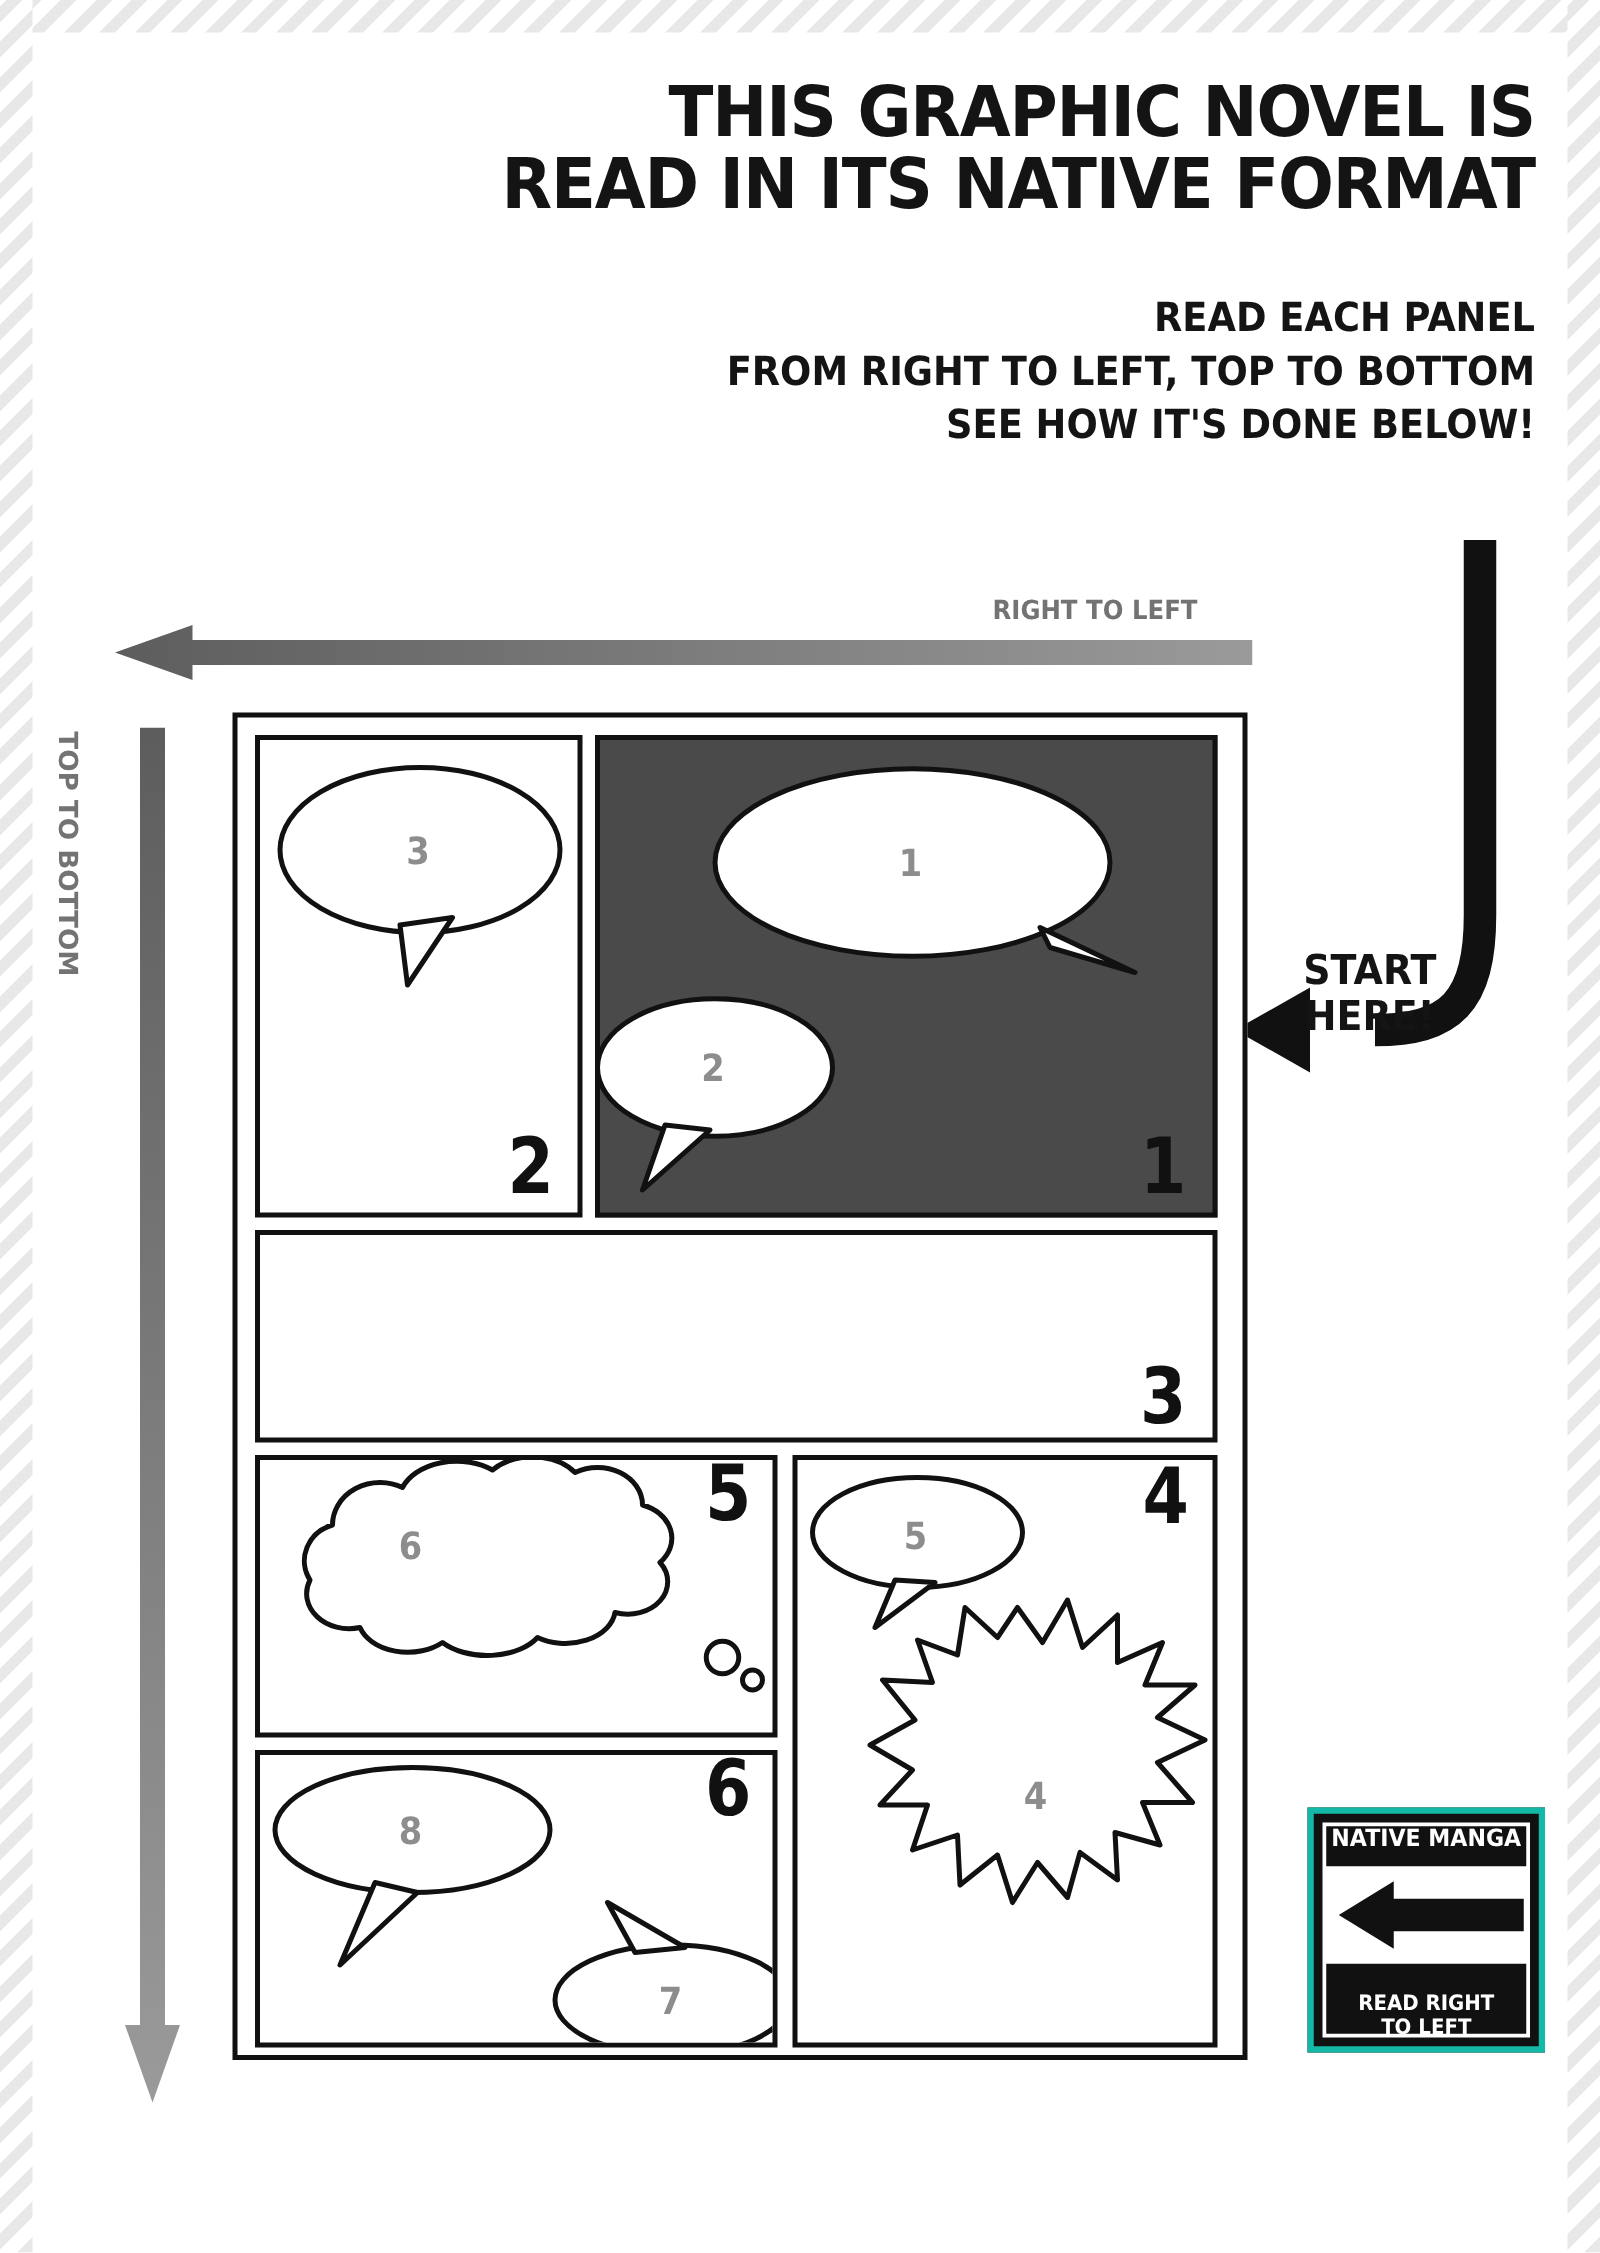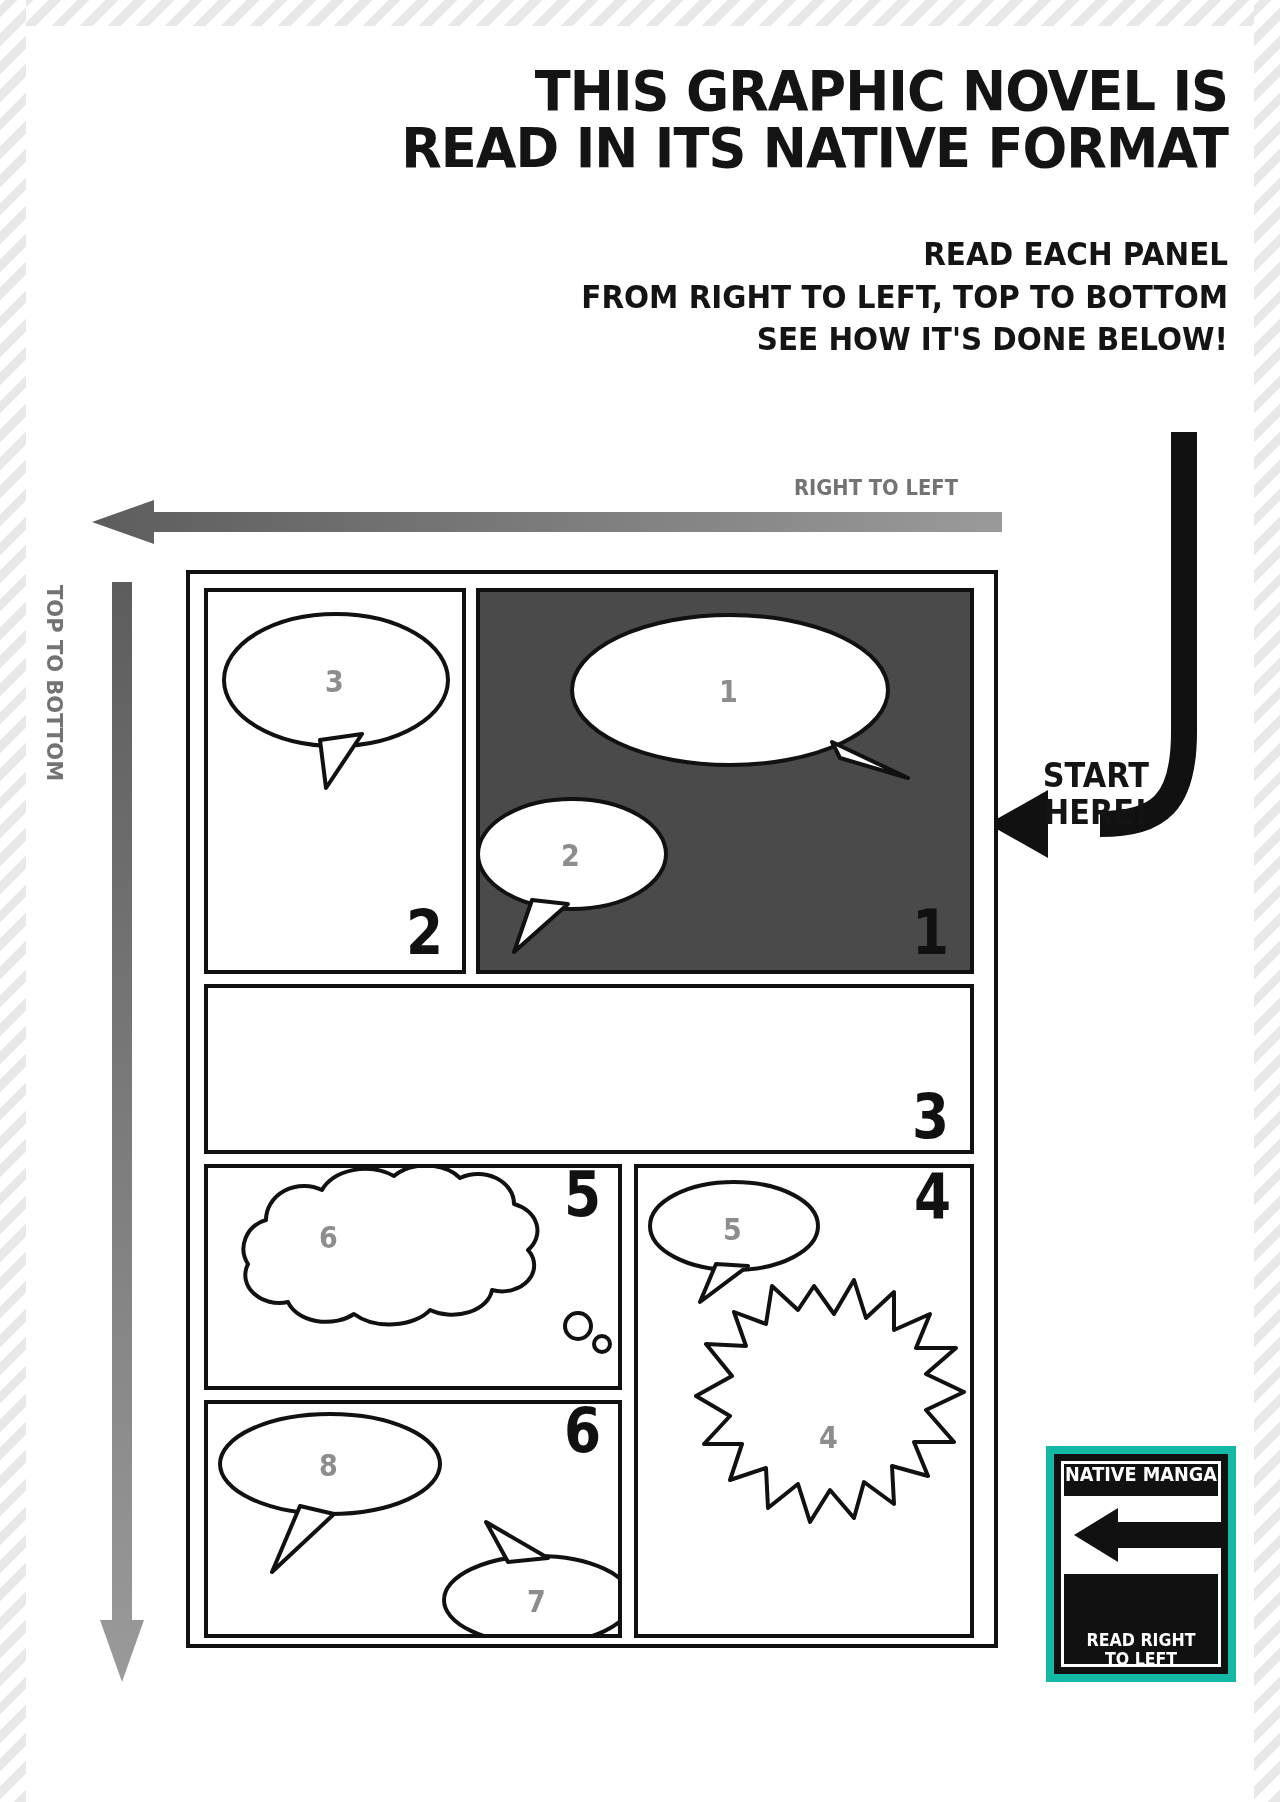--- a/index.html
+++ b/index.html
@@ -185,23 +185,23 @@
     color: #8d8d8d;
     transform: scaleX(0.9);
   }
 
   
   .badge {
     position: absolute;
     left: 1046px;
     top: 1446px;
     width: 190px;
-    height: 236px;
+    height: 196px;
     background: #111;
-    border: 8px solid #14b8a6;
+    border: 5px solid #14b8a6;
     box-sizing: border-box;
   }
   .badge-inner {
     position: absolute;
     inset: 7px;
     border: 3px solid #fff;
     box-sizing: border-box;
   }
   .badge-top {
     position: absolute;

